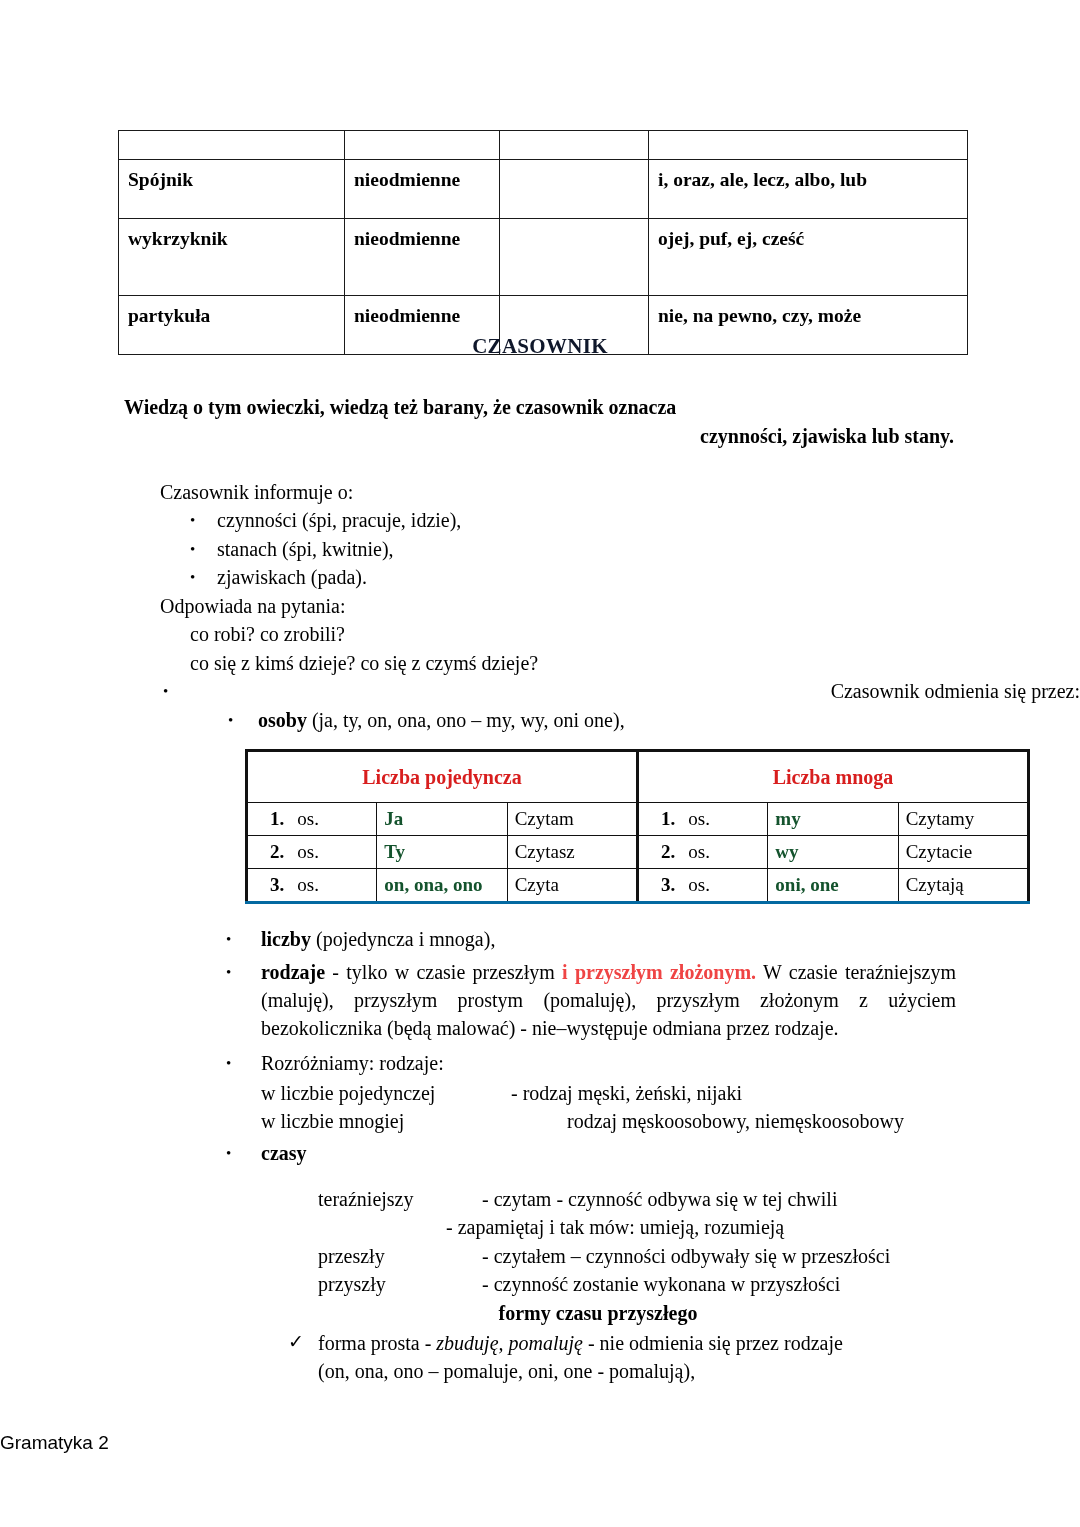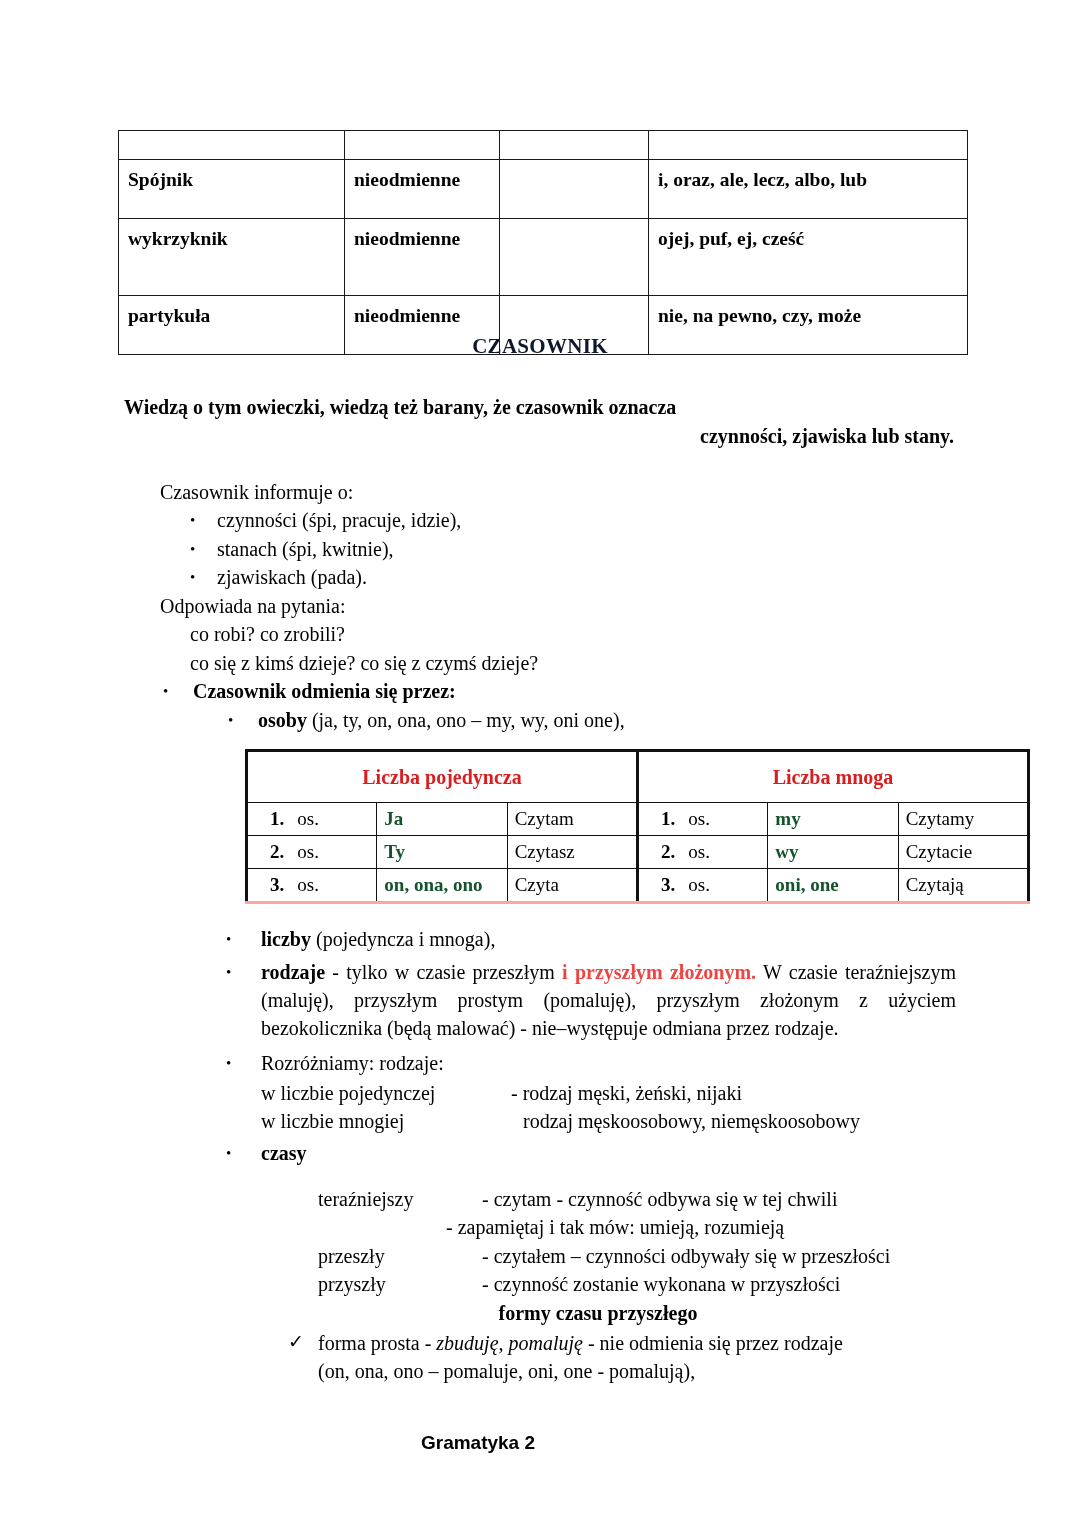--- a/index.html
+++ b/index.html
@@ -100,21 +100,21 @@
   }
   .bullet-text { flex: 1 1 auto; }
 
   
   .b-a { margin-left: 190px; }
   .b-a .bullet-dot { width: 27px; }
 
   
   .b-b { margin-left: 163px; }
   .b-b .bullet-dot { width: 30px; }
-  .b-b .bullet-text { font-weight: bold; }
+  .b-b .bullet-text { font-weight: normal; text-align: right; }
 
   
   .b-c { margin-left: 228px; }
   .b-c .bullet-dot { width: 30px; }
 
   
   .b-d { margin-left: 226px; width: 730px; }
   .b-d .bullet-dot { width: 35px; }
   .b-d .bullet-text { text-align: justify; }
 
@@ -156,21 +156,21 @@
     font-weight: bold;
     text-align: left;
     padding-left: 22px;
   }
   .conj-table .num .os { font-weight: normal; padding-left: 13px; }
   
   .conj-table { outline: none; }
   .conj-table tr td.edge-l { border-left: 3px solid #111; }
   .conj-table tr td.edge-r { border-right: 3px solid #111; }
   .conj-table tr.first td { border-top: 3px solid #111; }
-  .conj-table tr.last td { border-bottom: 3px solid #fca5a5; }
+  .conj-table tr.last td { border-bottom: 3px solid #0369a1; }
   .conj-table td.mid-l { border-right: 3px solid #111; }
   .conj-table td.mid-r { border-left: 3px solid #111; }
 
   .w-num { width: 96px; }
   .w-pro { width: 135px; }
   .w-ver { width: 128px; }
 
   
   .tenses {
     position: absolute;
@@ -211,24 +211,23 @@
   }
   .check-text { flex: 1 1 auto; text-align: justify; }
   .check-text .lastline { text-align: left; }
 
   
   .footer {
     position: absolute;
     left: 0;
     top: 1432px;
     width: 956px;
-    text-align: center;
+    text-align: left;
     font-family: "Liberation Sans", "DejaVu Sans", sans-serif;
     font-size: 19px;
-    font-weight: bold;
   }
 </style>
 </head>
 <body>
 
 <div class="page">
 
   <table class="pos-table">
     <tbody>
       <tr class="empty-row">
@@ -349,21 +348,21 @@
     </div>
 
     <div class="bullet-row b-d" style="margin-top:6px;">
       <span class="bullet-dot">•</span>
       <span class="bullet-text" style="text-align:left;">
         <span>Rozróżniamy: rodzaje:</span>
         <span style="display:flex; margin-top:2px;">
           <span style="flex:0 0 250px;">w liczbie pojedynczej</span>
           <span style="flex:1 1 auto;">- rodzaj  męski, żeński,  nijaki</span>
         </span>
-        <span style="display:flex;">
+        <span style="display:flex;gap:44px;">
           <span style="flex:0 0 262px;">w liczbie mnogiej</span>
           <span style="flex:1 1 auto;">rodzaj męskoosobowy, niemęskoosobowy</span>
         </span>
       </span>
     </div>
 
     <div class="bullet-row b-d" style="margin-top:3px;">
       <span class="bullet-dot">•</span>
       <span class="bullet-text bold" style="text-align:left;">czasy</span>
     </div>

